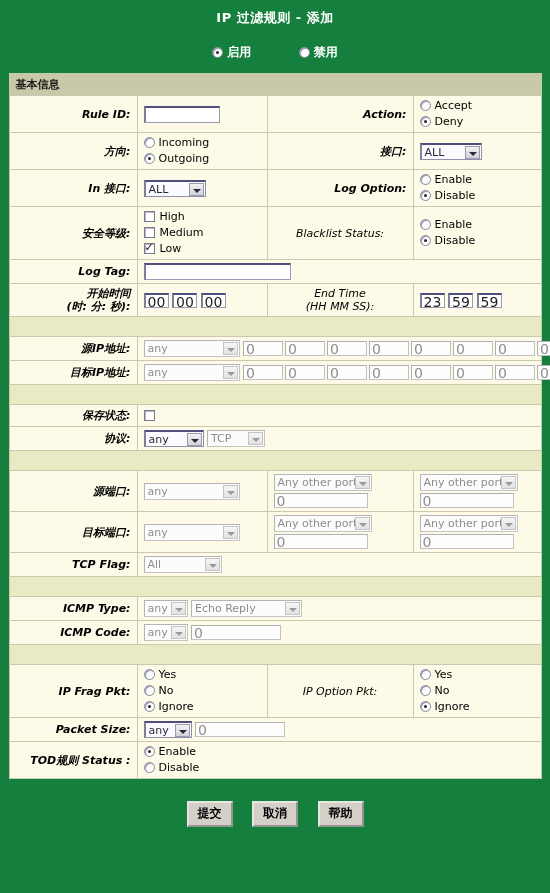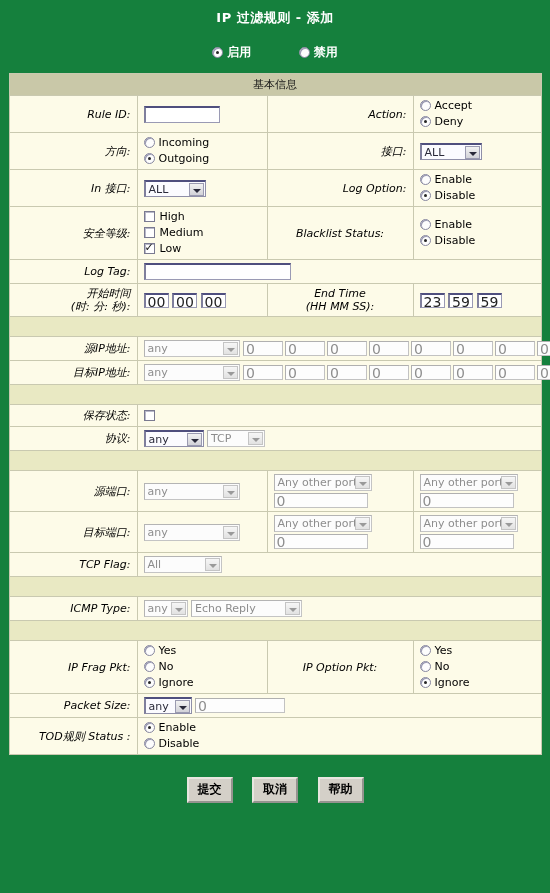--- a/index.html
+++ b/index.html
@@ -102,37 +102,37 @@
   }
   table.form td {
     border: 1px solid #c9c9b0;
     padding: 3px 6px;
     vertical-align: middle;
     background: #fdfbe8;
     font-size: 11px;
   }
   td.sect {
     background: #c9c8a8 !important;
-    text-align: center;
-    font-weight: normal;
+    text-align: left;
+    font-weight: bold;
     font-size: 12px;
     padding: 4px 0;
     color: #161616;
     border: 1px solid #b6b59a;
   }
   td.gap {
     background: #e9e9c3 !important;
     height: 13px;
     padding: 0;
     border-left: 1px solid #b9b9a0;
     border-right: 1px solid #b9b9a0;
   }
   td.lbl {
     text-align: right;
-    font-weight: normal;
+    font-weight: bold;
     font-style: italic;
     font-size: 11px;
     white-space: nowrap;
     padding-right: 9px;
     color: #000;
   }
   td.lbl2 {
     text-align: center;
     font-weight: normal;
     font-style: italic;
@@ -473,20 +473,27 @@
         </tr>
 
     <tr>
       <td class="lbl">ICMP Type:</td>
       <td class="val nowrap" colspan="3">
         <span class="sel w-small dis"><span>any</span><span class="arr"></span></span>
         <span class="sel w-icmp dis"><span>Echo Reply</span><span class="arr"></span></span>
       </td>
     </tr>
 
+    <tr>
+      <td class="lbl">ICMP Code:</td>
+      <td class="val nowrap" colspan="3">
+        <span class="sel w-small dis"><span>any</span><span class="arr"></span></span>
+        <span class="ti num dis">0</span>
+      </td>
+    </tr>
 
     <tr>
           <td class="gap" colspan="4"></td>
         </tr>
 
     <tr>
       <td class="lbl">IP Frag Pkt:</td>
       <td class="val stacked">
         <div class="opt-line">
           <span class="rad"></span><span>Yes</span>

